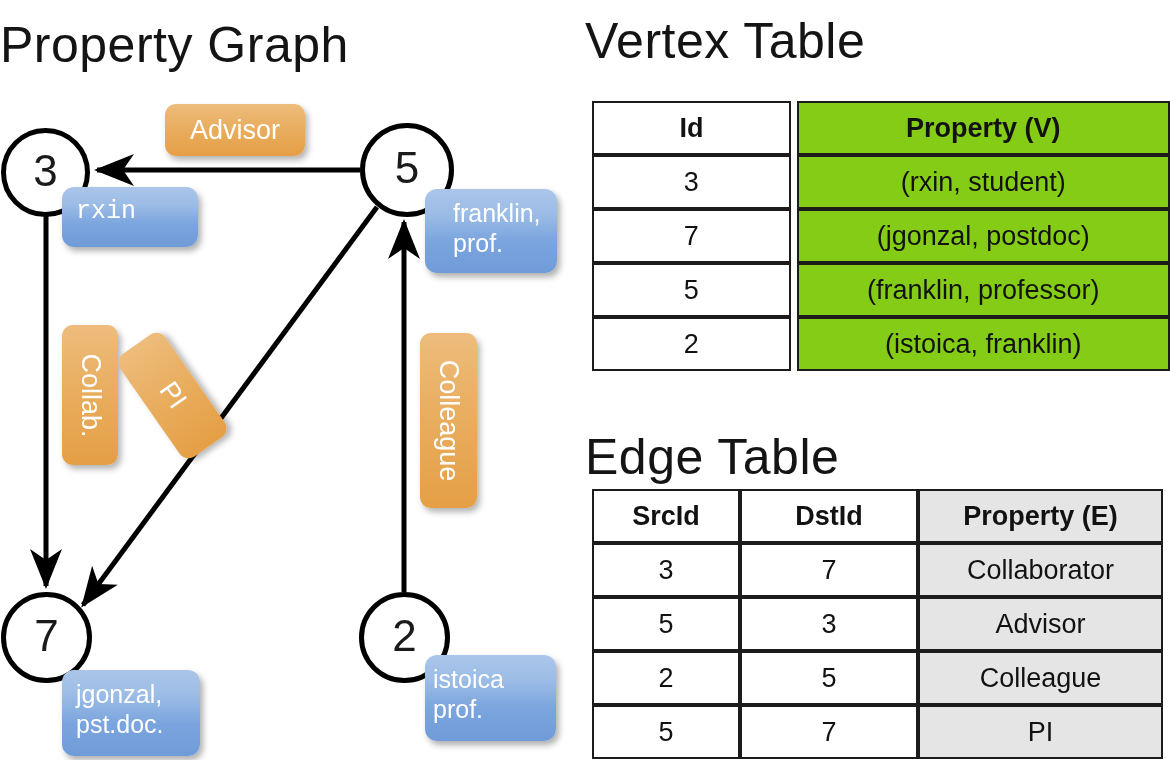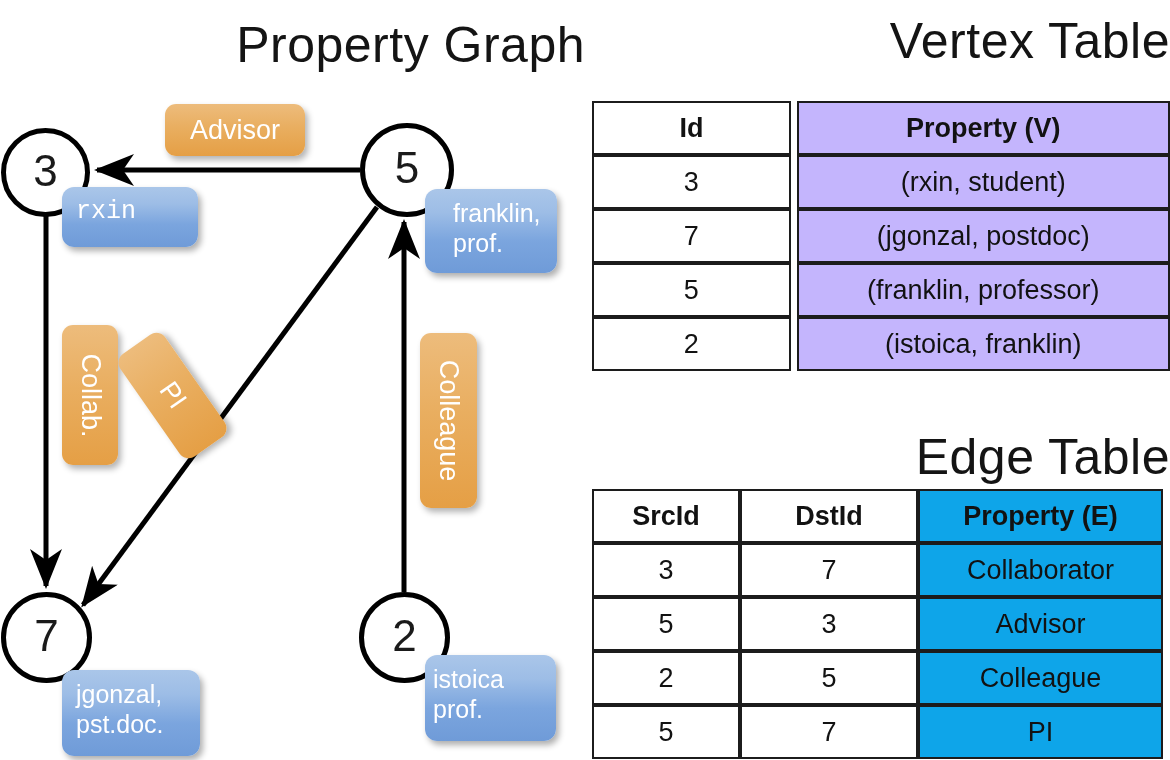--- a/index.html
+++ b/index.html
@@ -12,21 +12,21 @@
 
   
   .title{
     position:absolute;
     font-family:"Liberation Sans", sans-serif;
     font-weight:300;
     font-size:50px;
     letter-spacing:0.5px;
     color:#141414;
     white-space:nowrap;
-    text-align:right;
+    text-align:left;
   }
   #title-property-graph{left:0;top:16px;width:585px;}
   #title-vertex-table{left:585px;top:12px;width:585px;}
   #title-edge-table{left:585px;top:400px;width:585px;margin-top:28px;}
 
   
   .graph{position:absolute;left:0;top:0;width:585px;height:760px;}
   .graph svg{position:absolute;left:0;top:0;}
 
   .node-circle{
@@ -84,22 +84,22 @@
     text-align:center;
     font-family:"Liberation Sans", sans-serif;
     font-size:27px;
     font-weight:400;
     color:#121212;
     background:#ffffff;
     padding:0;
     box-sizing:border-box;
   }
   .tbl td.hdr{font-weight:bold;}
-  .tbl td.blue{background:#c4b5fd;}
-  .tbl td.peach{background:#0ea5e9;}
+  .tbl td.blue{background:#84cc16;}
+  .tbl td.peach{background:#e5e5e5;}
 
   .gapcol{border:none !important;background:transparent !important;width:6px;padding:0;}
 
   
   #vertex-table{left:592px;top:101px;}
   #vertex-table td{height:54px;}
   #vertex-table td.c-id{width:204px;}
   #vertex-table td.c-prop{width:381px;}
 
   

